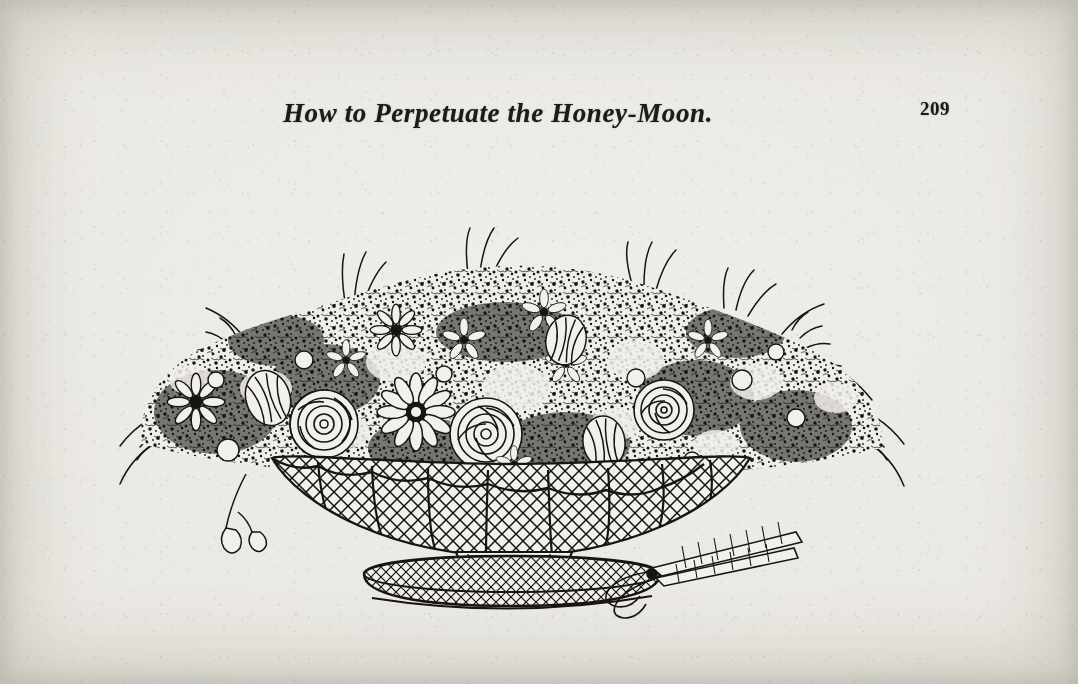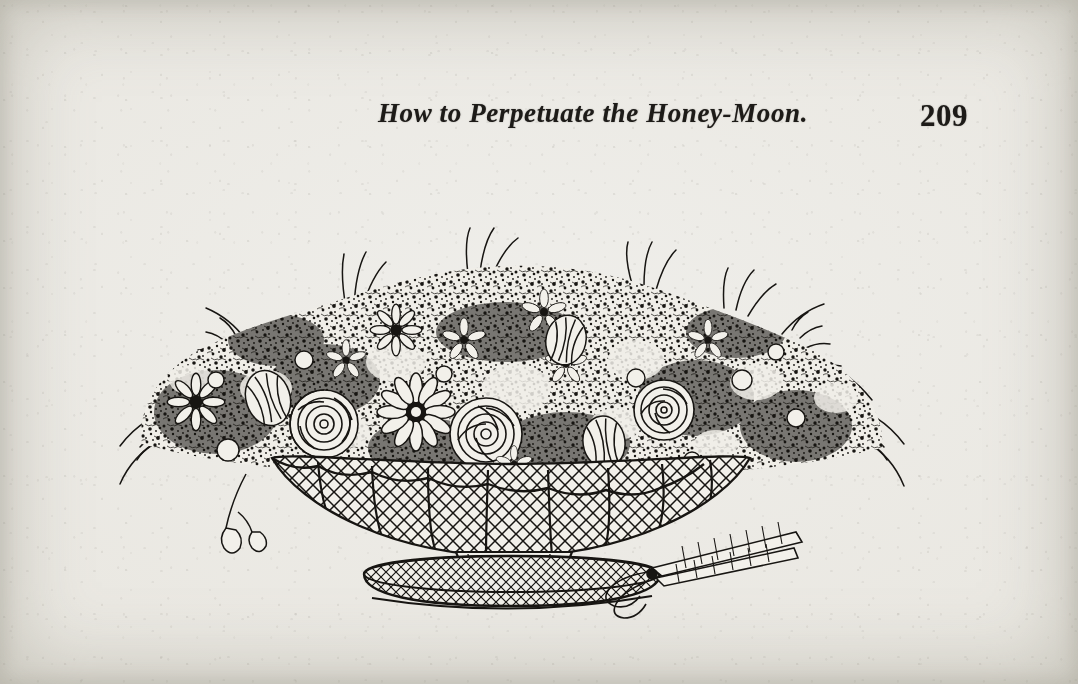--- a/index.html
+++ b/index.html
@@ -58,37 +58,37 @@
     top: 98px;
     left: 0;
     width: 1078px;
     height: 42px;
   }
   #head-title {
     position: absolute;
     left: 188px;
     top: 0;
     width: 620px;
-    text-align: right;
+    text-align: center;
     font-family: "Liberation Serif", serif;
     font-style: italic;
     font-weight: bold;
     font-size: 27px;
     letter-spacing: .6px;
     color: #1d1b18;
     white-space: nowrap;
     text-shadow: 0 0 1.2px rgba(40,38,34,.5);
   }
   #page-number {
     position: absolute;
     left: 920px;
     top: 0;
     font-family: "Liberation Serif", serif;
     font-weight: bold;
-    font-size: 31px;
+    font-size: 19px;
     color: #1d1b18;
     letter-spacing: .5px;
     text-shadow: 0 0 1.2px rgba(40,38,34,.5);
   }
 
   
   #illustration {
     position: absolute;
     left: 96px;
     top: 212px;

